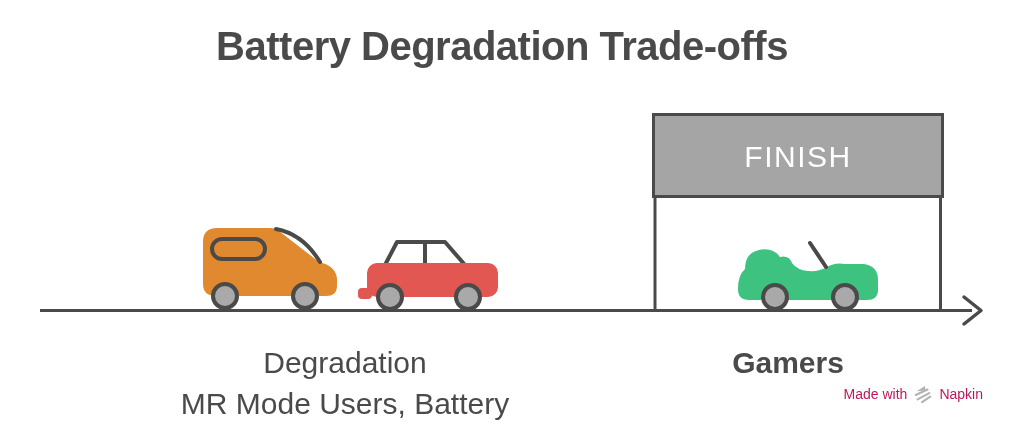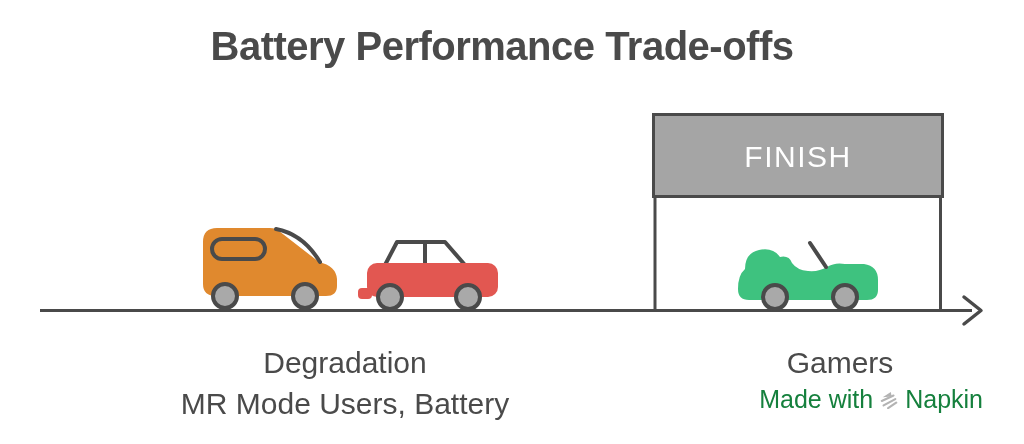--- a/index.html
+++ b/index.html
@@ -40,41 +40,41 @@
     letter-spacing: 1.5px;
   }
   .group-label {
     position: absolute;
     text-align: center;
     font-size: 30px;
     line-height: 41px;
     color: #4a4a4a;
   }
   .label-left { top: 342px; left: 120px; width: 450px; }
-  .label-right { top: 342px; left: 740px; width: 200px; }
+  .label-right { top: 342px; left: 688px; width: 200px; font-weight: bold; }
   .label-line { display: block; }
   .watermark {
     position: absolute;
     top: 385px;
     right: 41px;
     display: flex;
     align-items: center;
     gap: 7px;
-    font-size: 25px;
+    font-size: 14px;
     font-weight: 500;
-    color: #15803d;
+    color: #be185d;
   }
   .napkin-logo-stroke { stroke: #b3b3b3; stroke-width: 2.4; fill: none; stroke-linecap: round; }
 </style>
 </head>
 <body>
 
 <div class="canvas">
 
-  <div class="page-title" data-bind="title">Battery Performance Trade-offs</div>
+  <div class="page-title" data-bind="title">Battery Degradation Trade-offs</div>
 
   <svg class="track-svg" width="1024" height="444" viewBox="0 0 1024 444">
 
     <line class="road-stroke" x1="40" y1="310.5" x2="972" y2="310.5"></line>
     <path class="arrow-stroke" d="M 964 297 L 981 310.5 L 964 324"></path>
 
     <g>
       <line class="road-stroke" x1="655" y1="196" x2="655" y2="310"></line>
       <line class="road-stroke" x1="940.5" y1="196" x2="940.5" y2="310"></line>
       <rect class="banner-stroke" x="653.5" y="114.5" width="289" height="82" data-bind-attr="fill:colors.banner_fill" fill="#a5a5a5"></rect>

